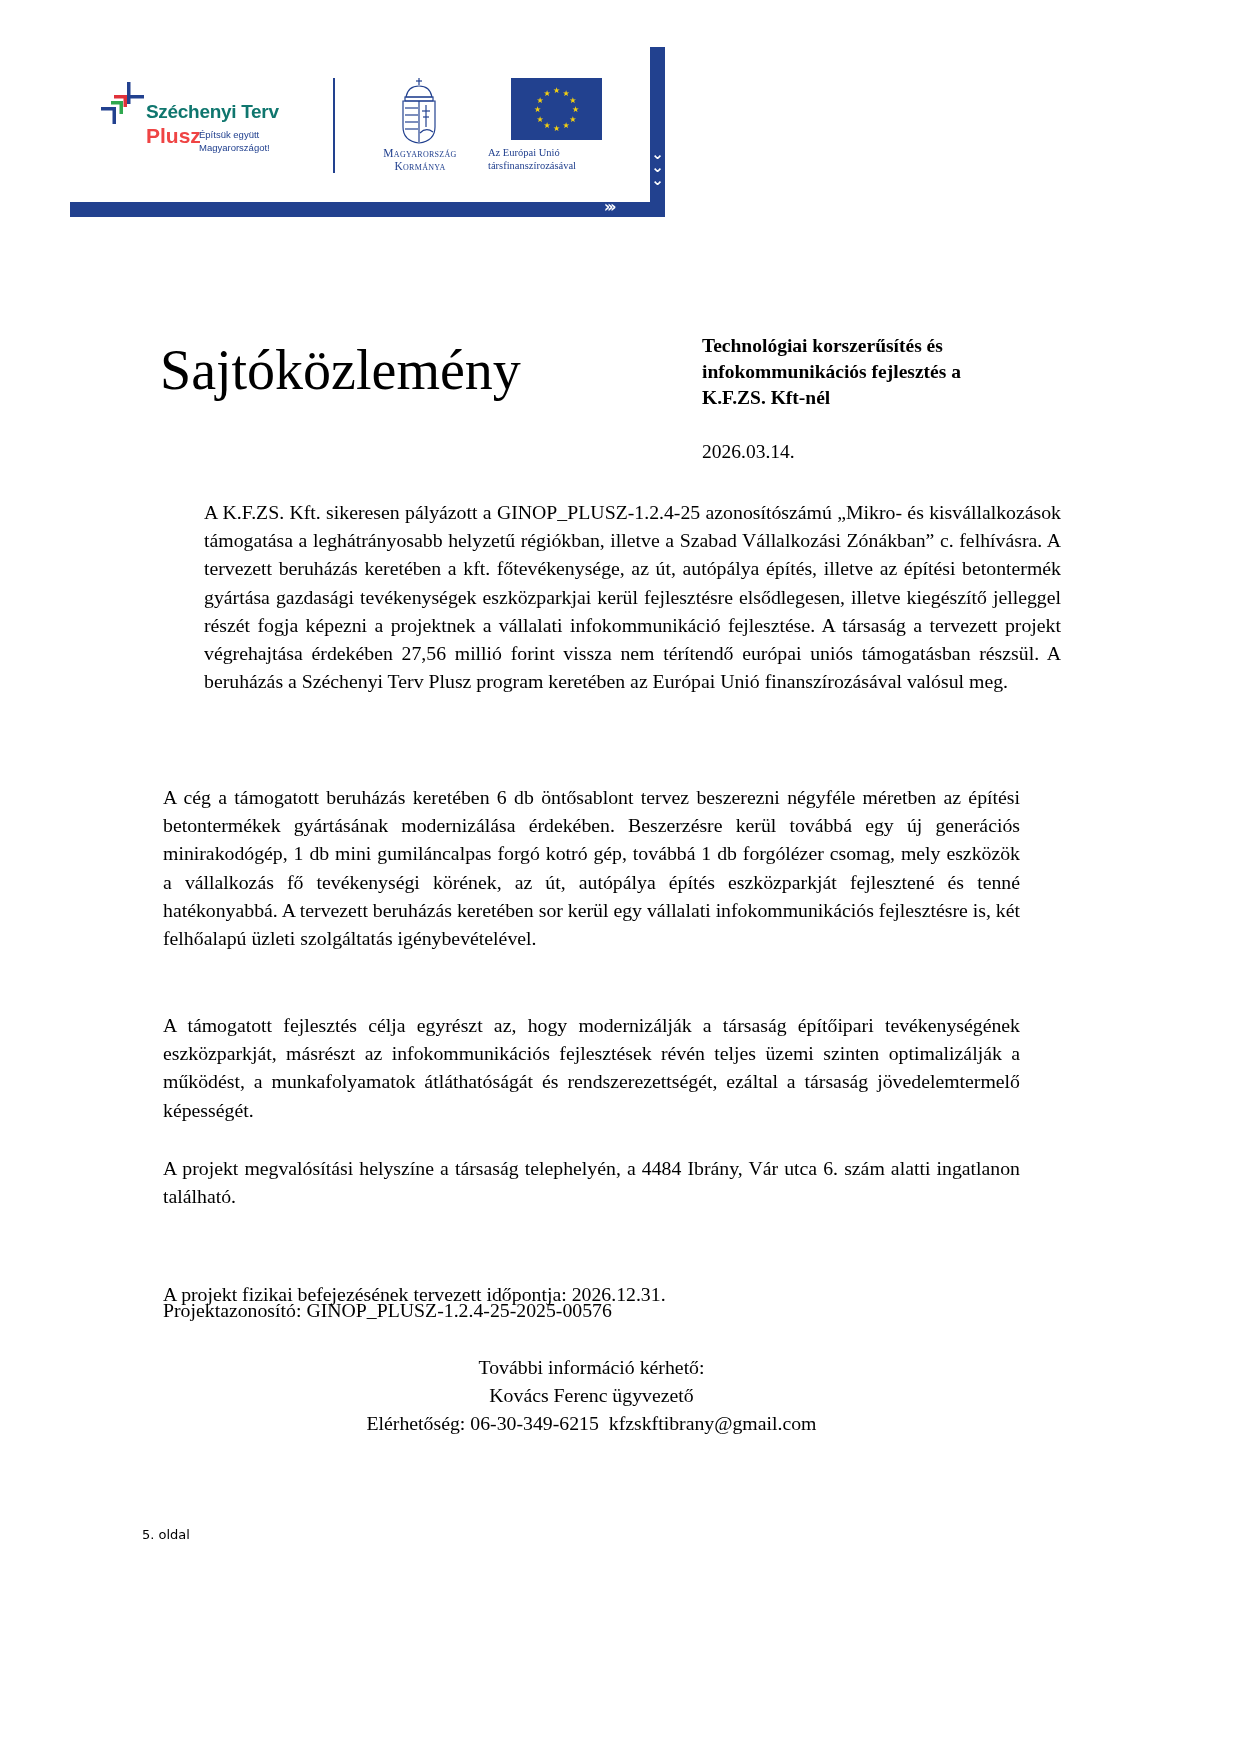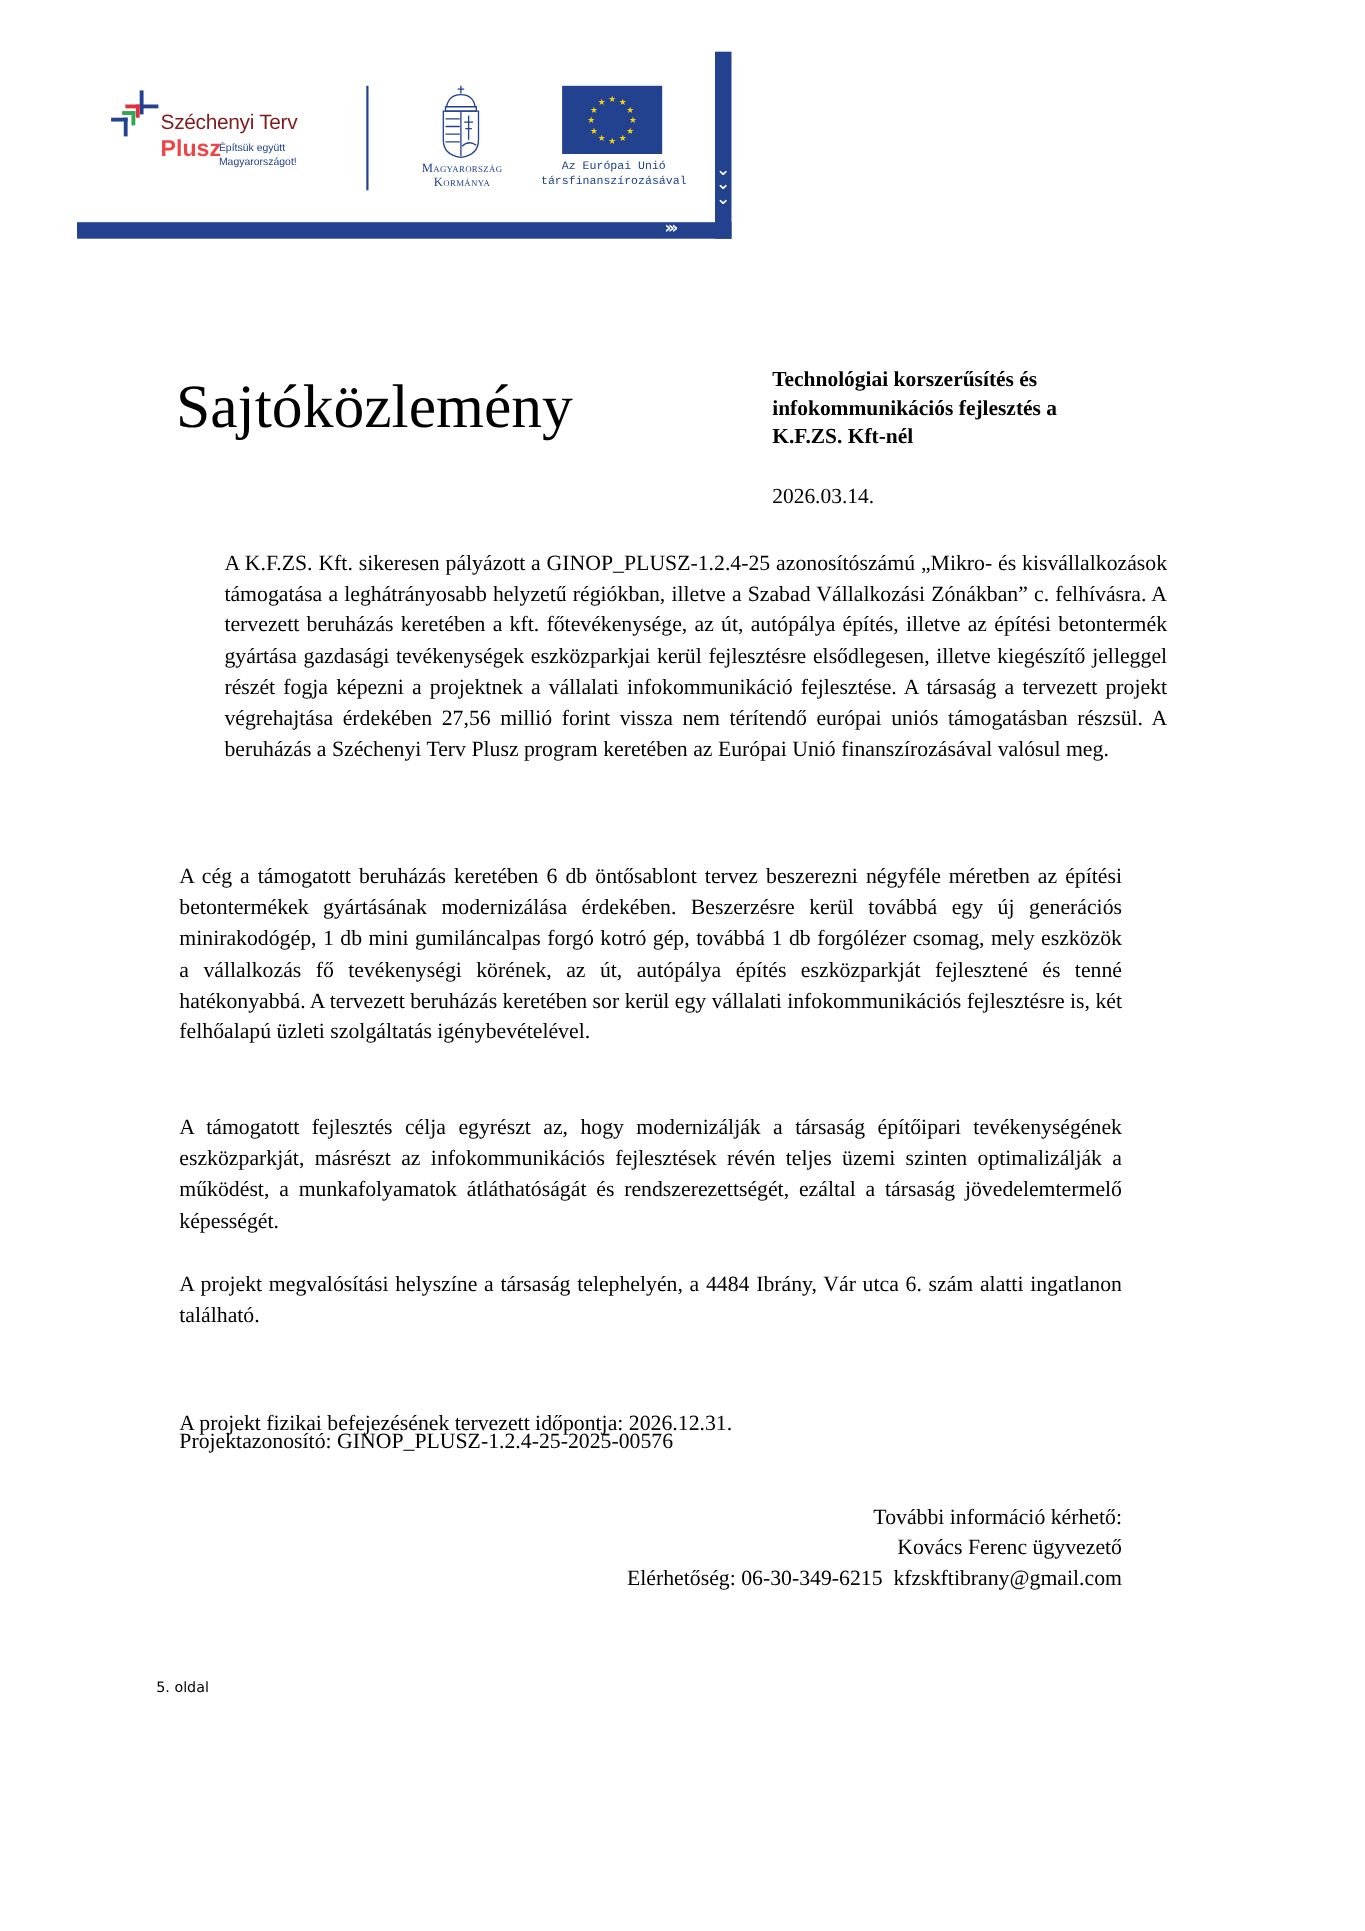--- a/index.html
+++ b/index.html
@@ -5,47 +5,47 @@
   html, body { margin:0; padding:0; background:#ffffff; }
   body { width:1241px; height:1755px; position:relative; overflow:hidden; font-family:"Liberation Serif", serif; color:#000; }
   .abs { position:absolute; }
 
   
   .banner-hbar { position:absolute; left:70px; top:202px; width:595px; height:15px; background:#22418f; }
   .banner-vbar { position:absolute; left:650px; top:47px; width:15px; height:170px; background:#22418f; }
   .chev { position:absolute; color:#ffffff; font-family:"DejaVu Sans", sans-serif; font-weight:bold; line-height:1; }
   .chev-h { top:200px; font-size:15px; letter-spacing:-3px; }
   .chev-v { left:650px; font-size:15px; width:15px; text-align:center; }
-  .szt-title { position:absolute; left:146px; top:101px; font-family:"Liberation Sans", sans-serif; font-weight:normal; color:#7f1d1d; font-size:19px; letter-spacing:-0.3px; white-space:nowrap; }
+  .szt-title { position:absolute; left:146px; top:101px; font-family:"Liberation Sans", sans-serif; font-weight:bold; color:#0f766e; font-size:19px; letter-spacing:-0.3px; white-space:nowrap; }
   .szt-plusz { position:absolute; left:146px; top:124px; font-family:"Liberation Sans", sans-serif; font-weight:bold; color:#ef4444; font-size:21px; }
   .szt-slogan { position:absolute; left:199px; top:128px; font-family:"Liberation Sans", sans-serif; color:#22418f; font-size:9.5px; line-height:13px; }
   .szt-slogan .b { font-weight:normal; }
   .divider { position:absolute; left:333px; top:78px; width:2px; height:95px; background:#22418f; }
 
   .coat { position:absolute; left:398px; top:77px; width:42px; height:68px; }
   .gov-text { position:absolute; left:350px; top:147px; width:140px; text-align:center; font-family:"Liberation Serif", serif; color:#22418f; font-size:11.5px; line-height:13px; letter-spacing:0.3px; font-variant:small-caps; }
 
   .eu-flag { position:absolute; left:511px; top:78px; width:91px; height:62px; background:#22418f; }
-  .eu-text { position:absolute; left:488px; top:146px; width:140px; text-align:center; font-family:Liberation Mono, monospace; color:#22418f; font-size:10.5px; line-height:13px; }
+  .eu-text { position:absolute; left:488px; top:146px; width:140px; text-align:left; font-family:Liberation Serif, serif; color:#22418f; font-size:10.5px; line-height:13px; }
 
   
   .doc-title { position:absolute; left:160px; top:335px; font-size:56px; font-family:"Liberation Serif", serif; font-weight:normal; line-height:70px; margin:0; white-space:nowrap; }
   .subtitle { position:absolute; left:702px; top:333px; width:330px; font-weight:bold; font-size:19.5px; line-height:26px; }
   .date { position:absolute; left:702px; top:438px; font-size:19.5px; line-height:28px; }
 
   
   .body-col { position:absolute; left:163px; width:857px; font-size:19.8px; line-height:28.2px; text-align:justify; }
   .body-col p { margin:0; }
   .p1 { top:498px;margin-left:41px; }
   .p2 { top:783px; }
   .p3 { top:1011px; }
   .p4 { top:1154px; }
   .p5 { top:1239px;margin-top:41px; }
   .p6 { top:1296px; }
-  .contact { top:1353px; text-align:right;margin-top:12px; }
+  .contact { top:1353px; text-align:center; }
   .contact div { white-space:pre; }
 
   .page-num { position:absolute; left:142px; top:1527px; font-family:"DejaVu Sans", sans-serif; font-size:13px; }
 </style>
 </head>
 <body>
 
 <div>
   <div class="banner-vbar"></div>
   <div class="banner-hbar"></div>

